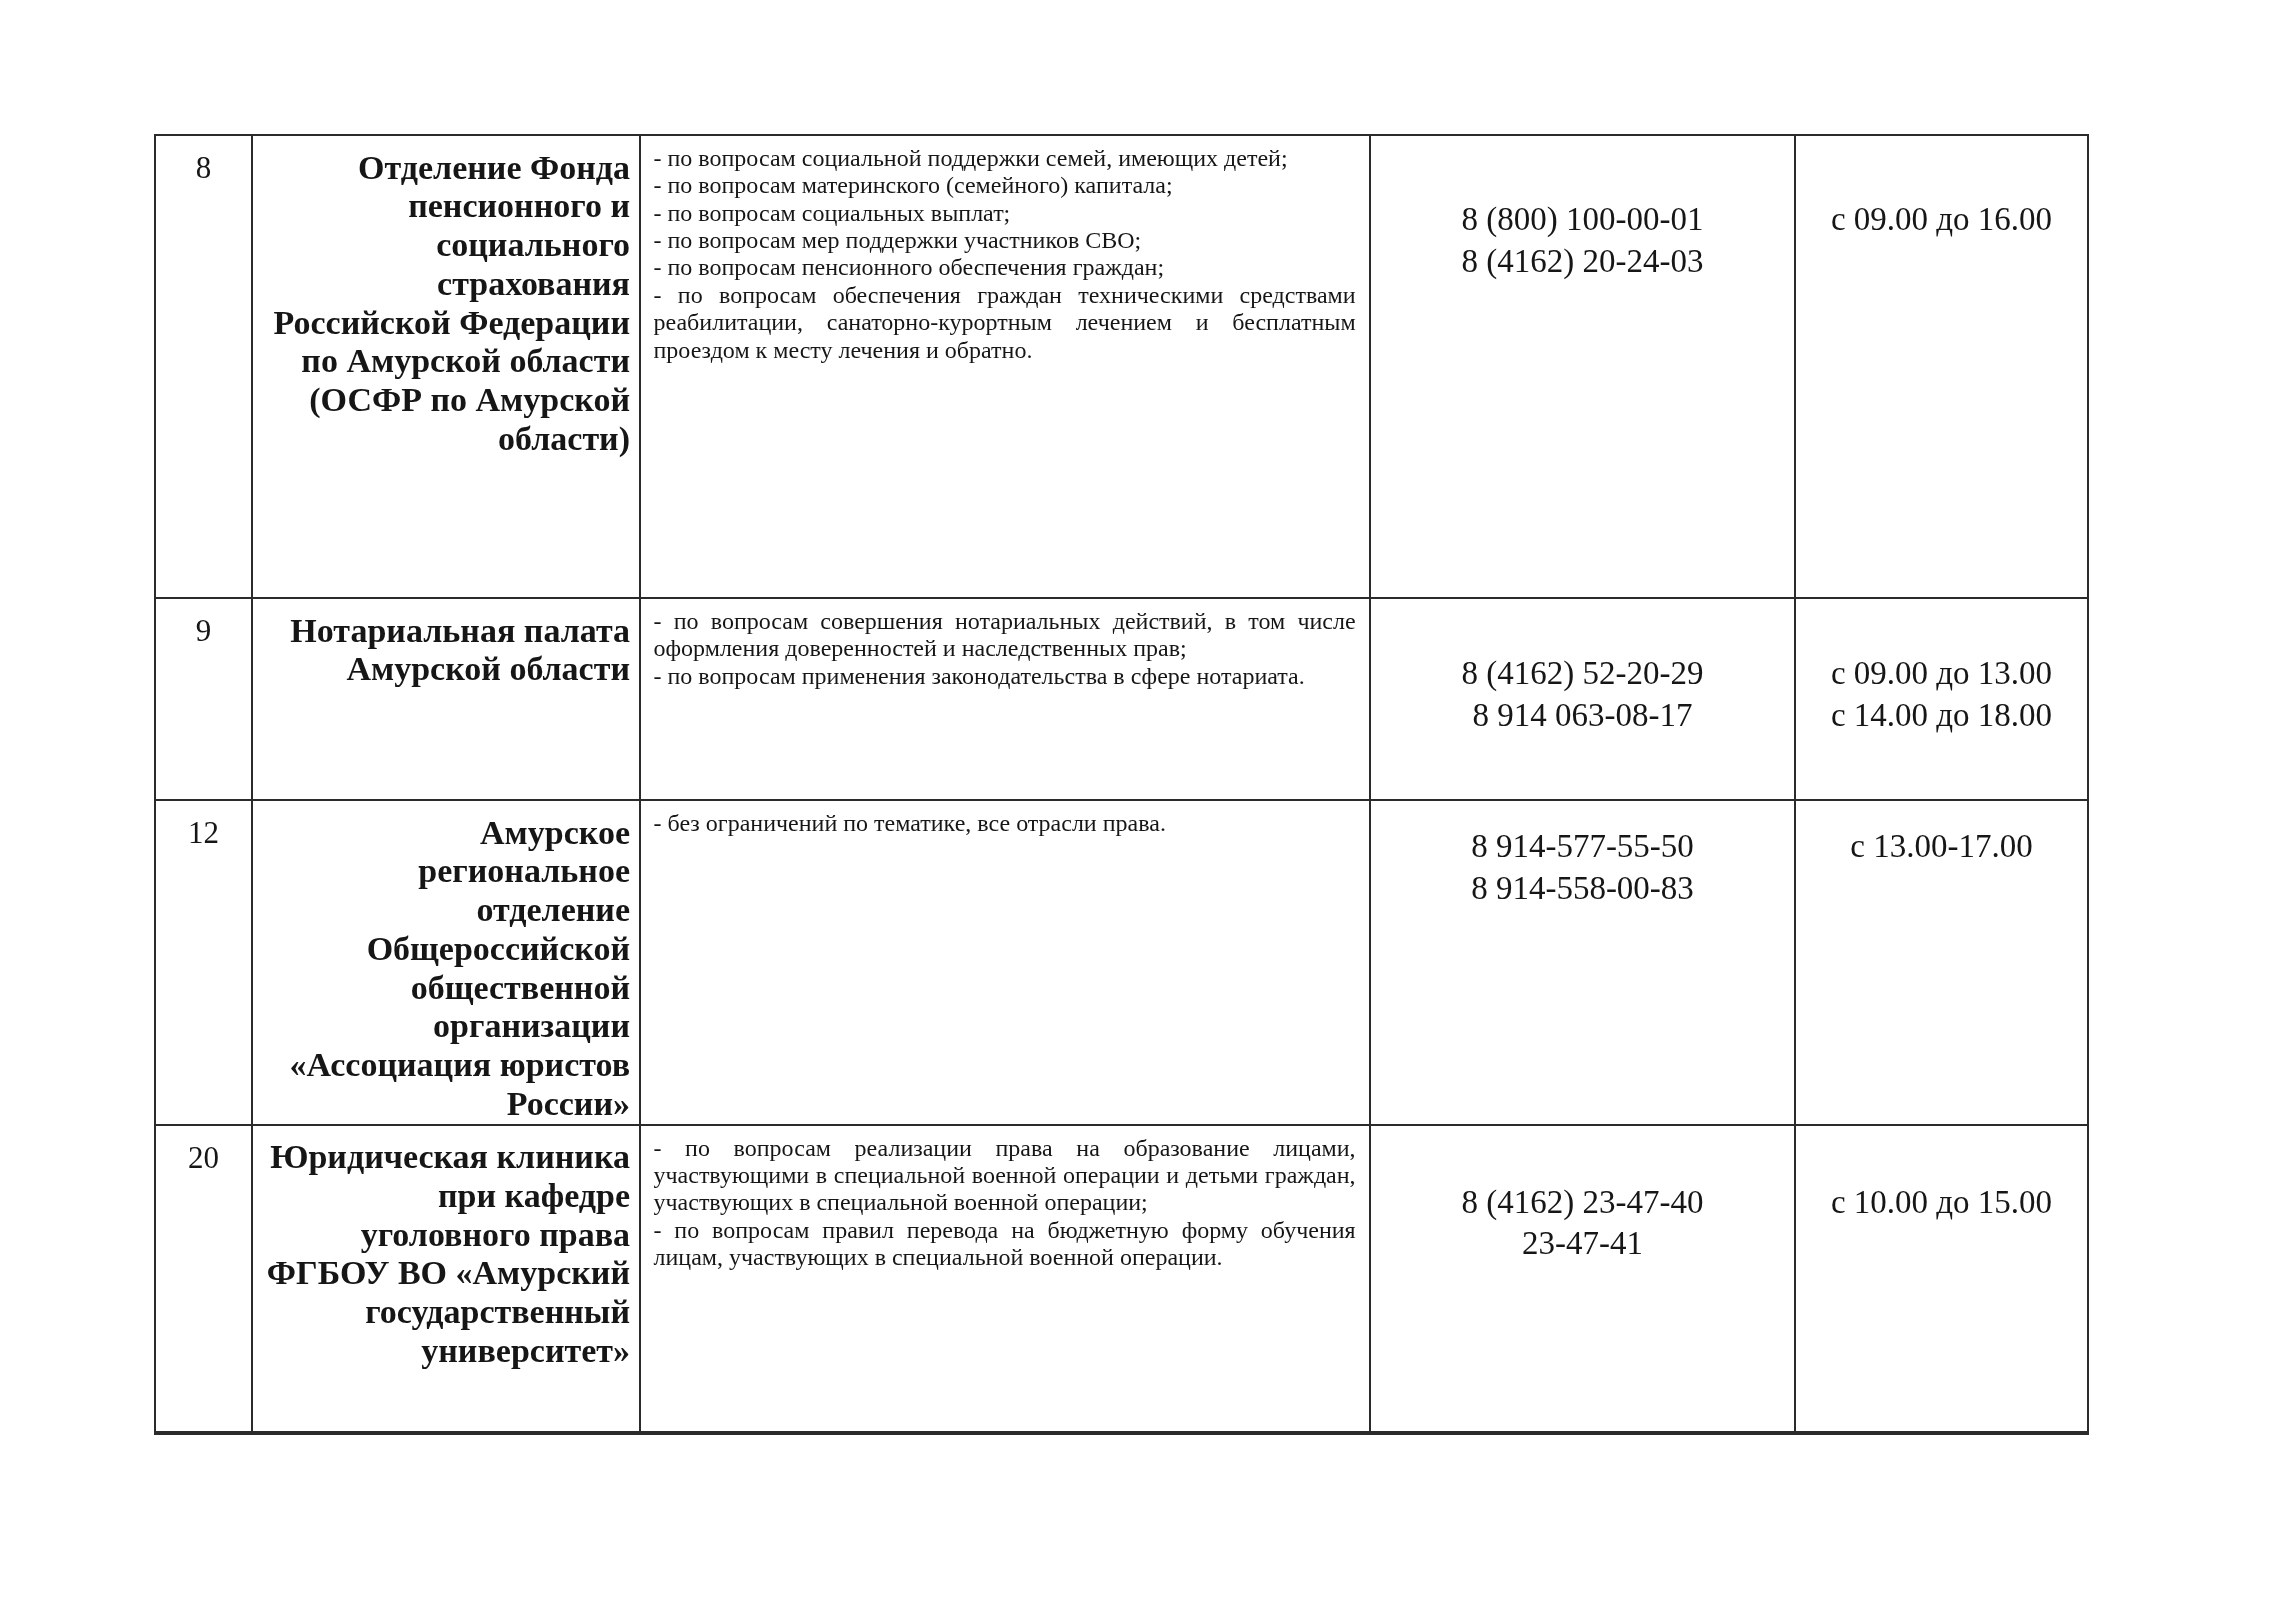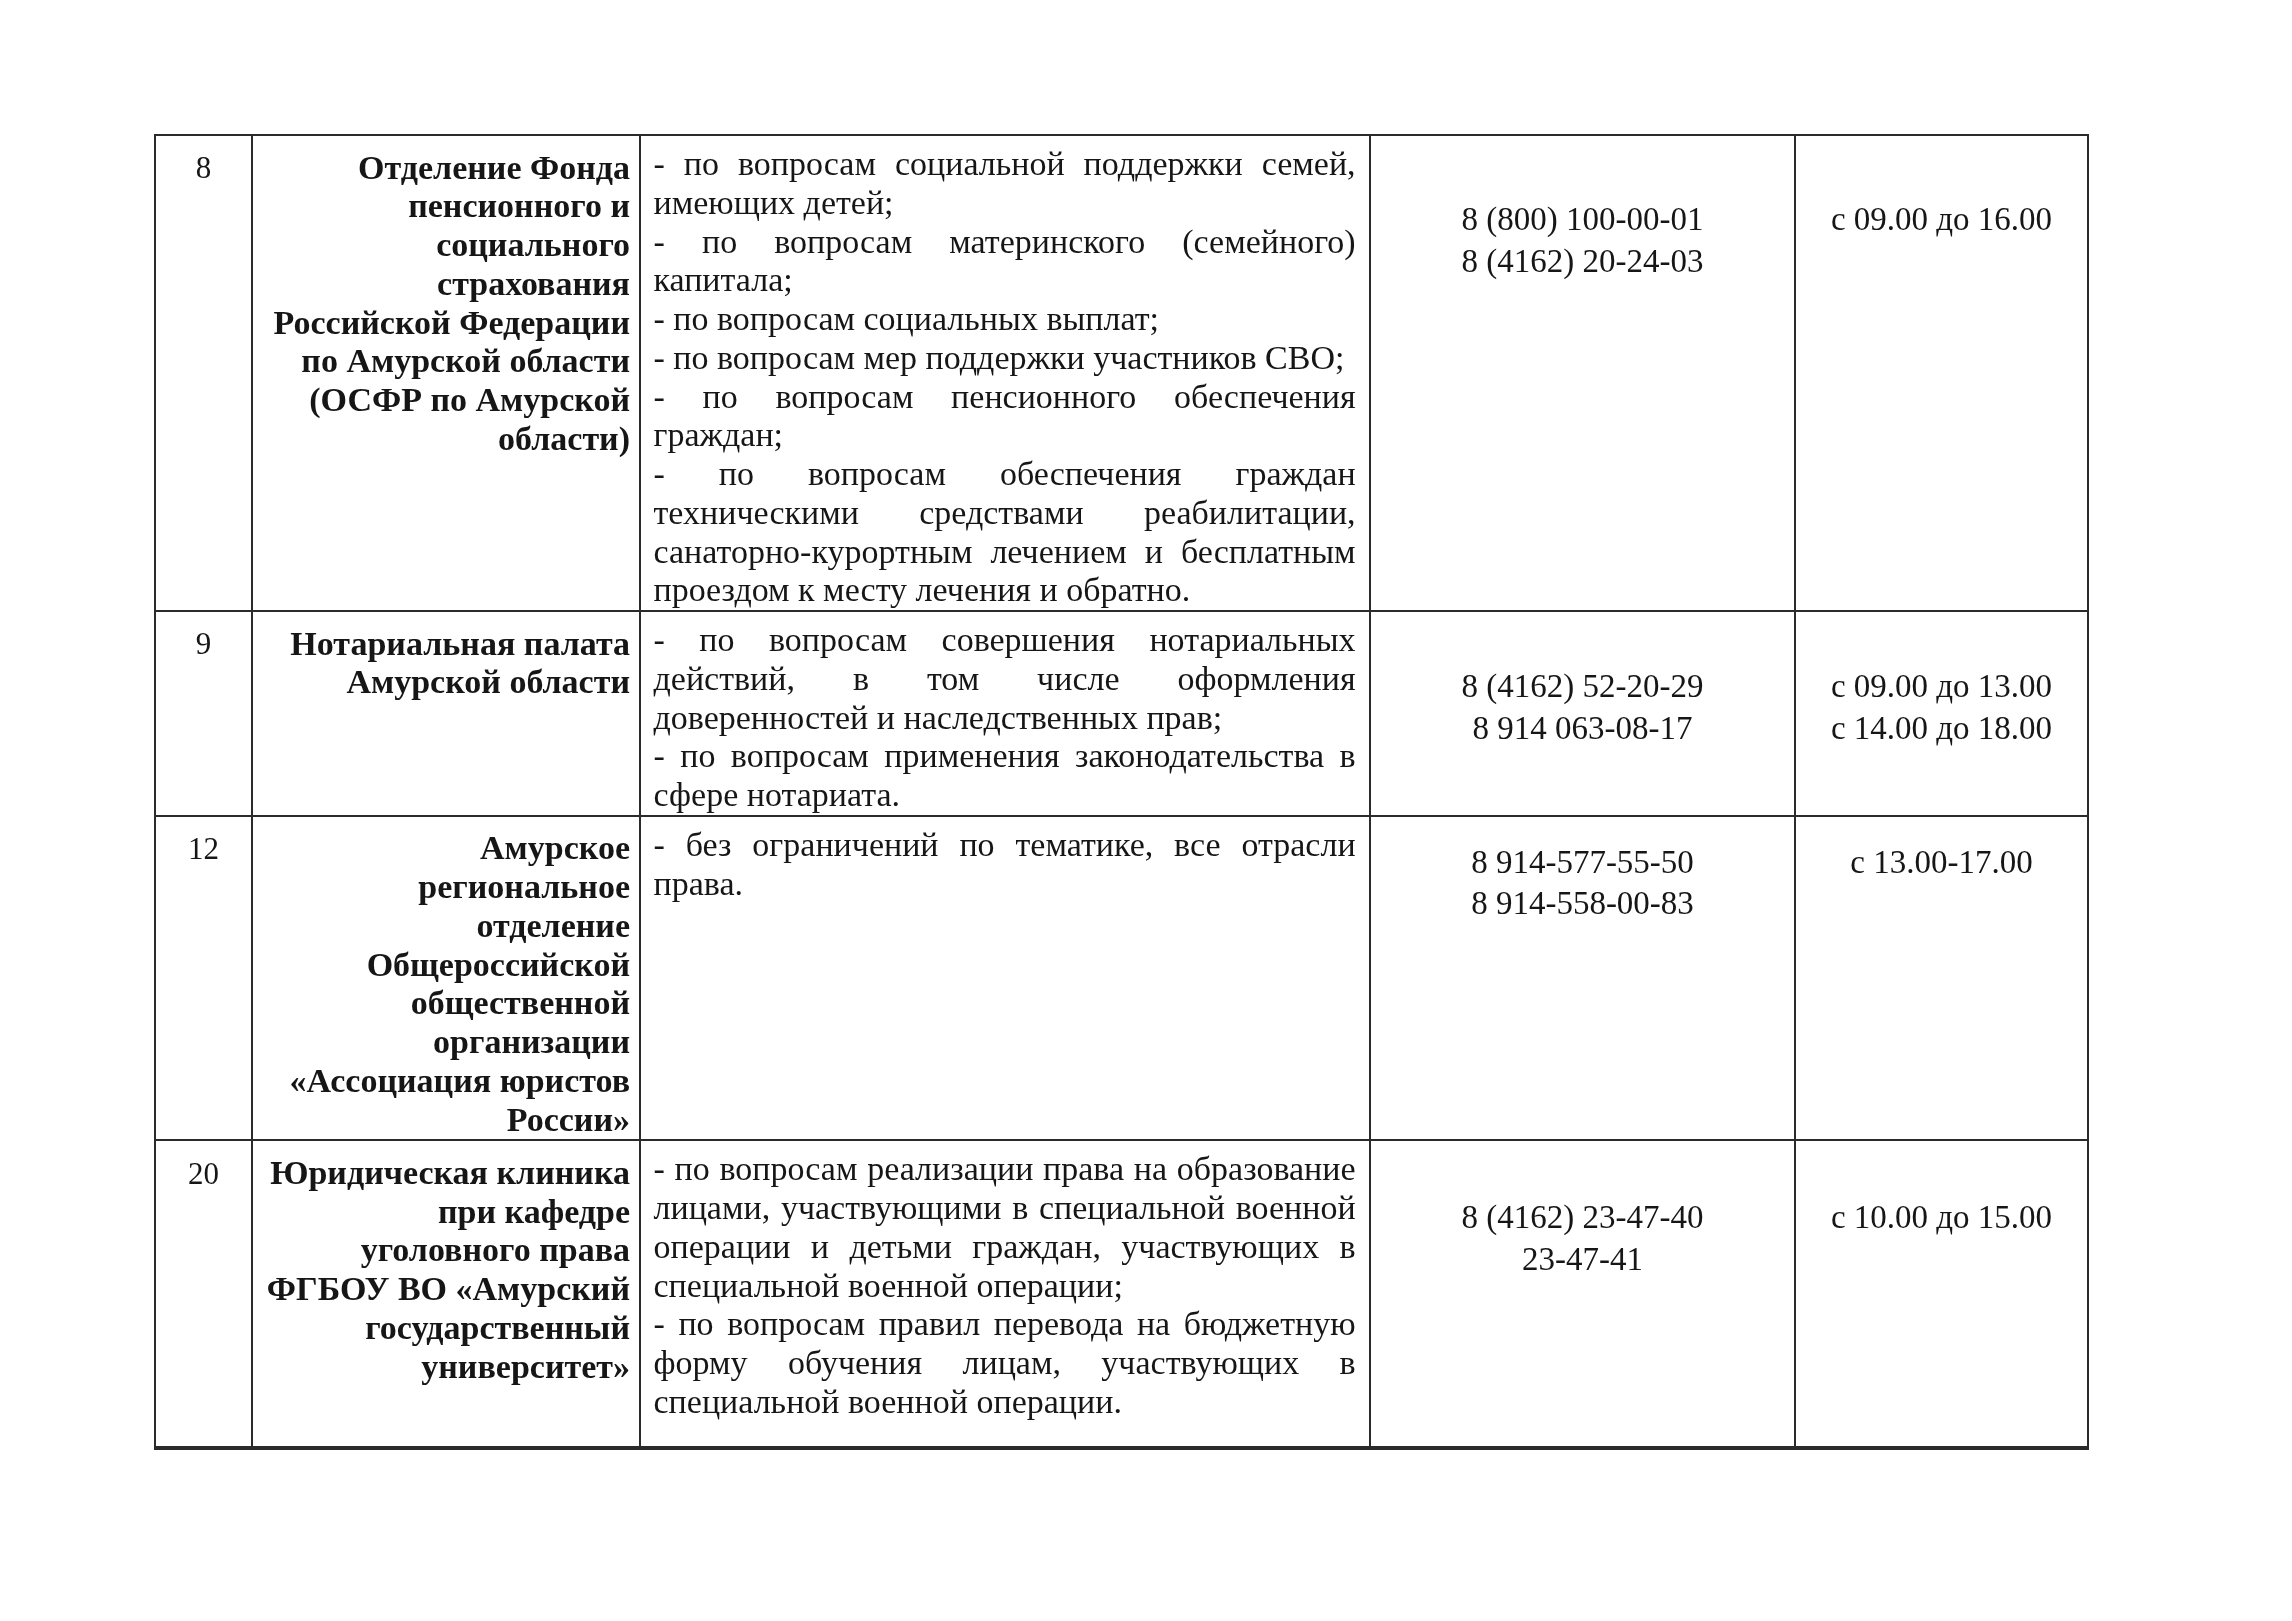--- a/index.html
+++ b/index.html
@@ -47,21 +47,21 @@
     padding-top: 14.3px;
   }
   td.c-org {
     text-align: right;
     font-weight: bold;
     font-size: 34px;
     line-height: 1.14;
     padding: 12.5px 9px 0 9px;
   }
   td.c-topics {
-    font-size: 34px;
+    font-size: 24px;
     line-height: 1.14;
     text-align: justify;
     padding: 9px 13.4px 0 12.5px;
     white-space: pre-line;
   }
   td.c-phones, td.c-schedule {
     text-align: center;
     font-size: 33px;
     line-height: 1.26;
     white-space: pre-line;

